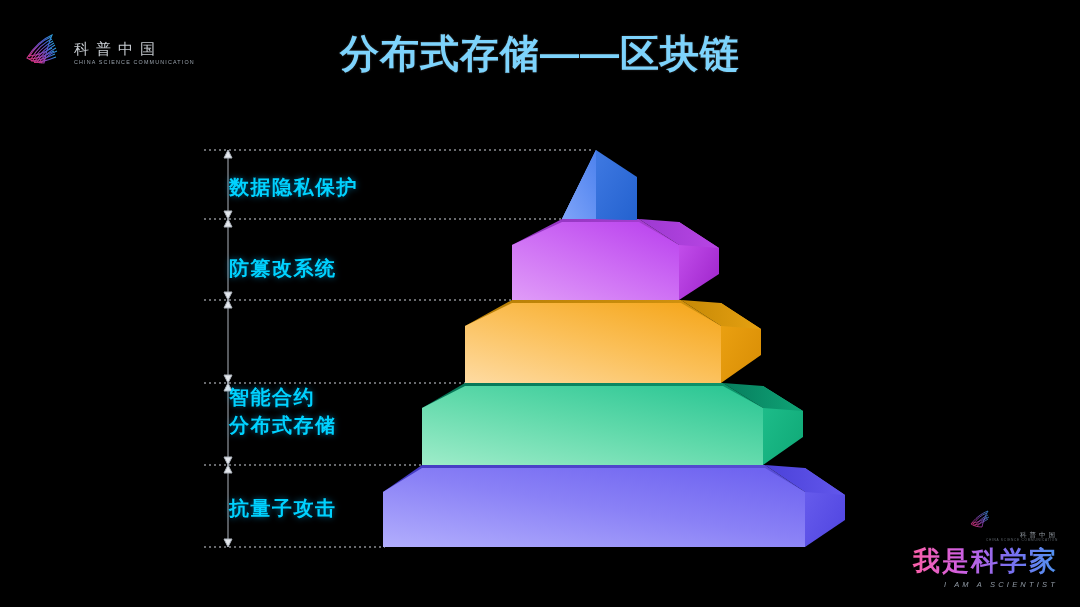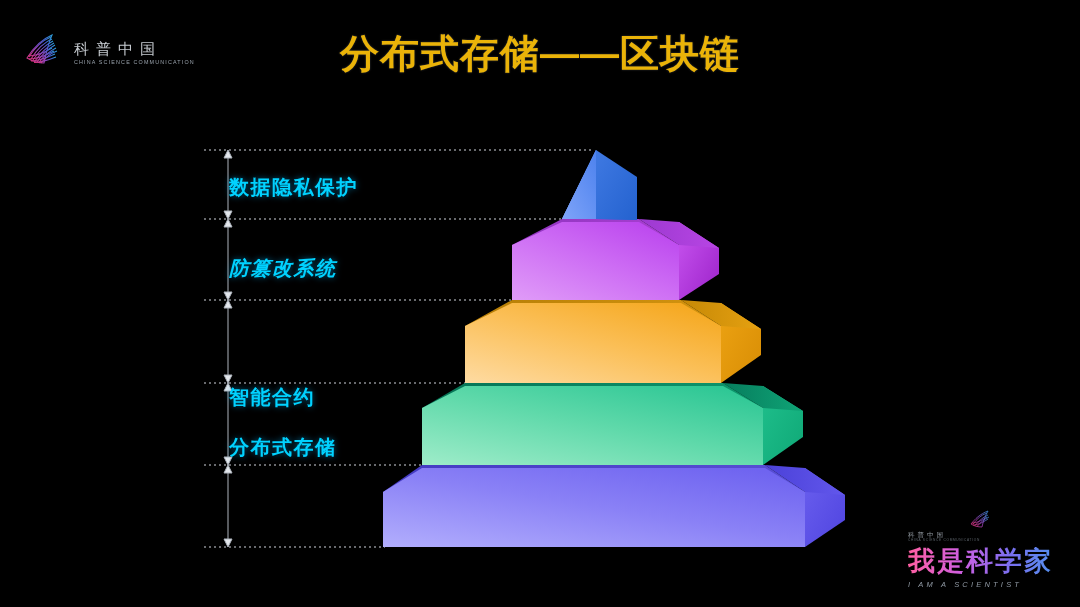--- a/index.html
+++ b/index.html
@@ -58,21 +58,21 @@
     transform-origin: left top;
   }
 
   
   #page-title {
     position: absolute;
     left: 0;
     right: 0;
     top: 30px;
     text-align: center;
-    color: #eab308;
+    color: #7dd3fc;
     font-size: 39px;
     font-weight: bold;
     letter-spacing: 1px;
     line-height: 1.25;
     text-shadow: 0 0 2px rgba(255,255,255,.25);
   }
 
   
   #diagram {
     position: absolute;
@@ -98,21 +98,21 @@
     white-space: nowrap;
     text-shadow: 0 0 6px rgba(0,180,255,.55);
   }
 
   
   #watermark {
     position: absolute;
     right: 22px;
     bottom: 18px;
     width: 150px;
-    text-align: left;
+    text-align: right;
     margin-left: 41px;
   }
   #wm-mark {
     width: 30px;
     height: 22px;
     margin: 0 auto 1px;
     display: block;
   }
   #wm-kp-cn {
     color: #b9c2cc;
@@ -318,23 +318,24 @@
       <polygon points="596,150 596,219 562,219" fill="url(#g1f)"></polygon>
       <polygon points="562,219 596,150 596,219" fill="url(#g1f)"></polygon>
       <polygon points="596,150 562,219 596,219 637,220" fill="none"></polygon>
       <polygon points="596,150 637,220 562,219" fill="url(#g1f)" opacity="0"></polygon>
       <polygon points="596,150 596,219 562,219" fill="url(#g1f)"></polygon>
       <polygon points="596,150 637,220 596,219" fill="url(#g1s)"></polygon>
     </g>
   </svg>
 
   <div class="tier-label" style="left:229px; top:174px;">数据隐私保护</div>
-  <div class="tier-label" style="left:229px; top:255px;font-style:italic;">防篡改系统</div>
+  <div class="tier-label" style="left:229px; top:255px;">防篡改系统</div>
   <div class="tier-label" style="left:229px; top:336px;margin-top:48px;">智能合约</div>
-  <div class="tier-label" style="left:229px; top:434px;">分布式存储</div>
+  <div class="tier-label" style="left:229px; top:412px;">分布式存储</div>
+  <div class="tier-label" style="left:229px; top:495px;">抗量子攻击</div>
 </div>
 
 <div id="watermark">
   <svg id="wm-mark" viewBox="0 0 30 22" xmlns="http://www.w3.org/2000/svg">
     <defs>
       <linearGradient id="wmWing" x1="0" y1="1" x2="1" y2="0">
         <stop offset="0%" stop-color="#e8357f"></stop>
         <stop offset="45%" stop-color="#9b49c8"></stop>
         <stop offset="100%" stop-color="#3b8fe0"></stop>
       </linearGradient>

